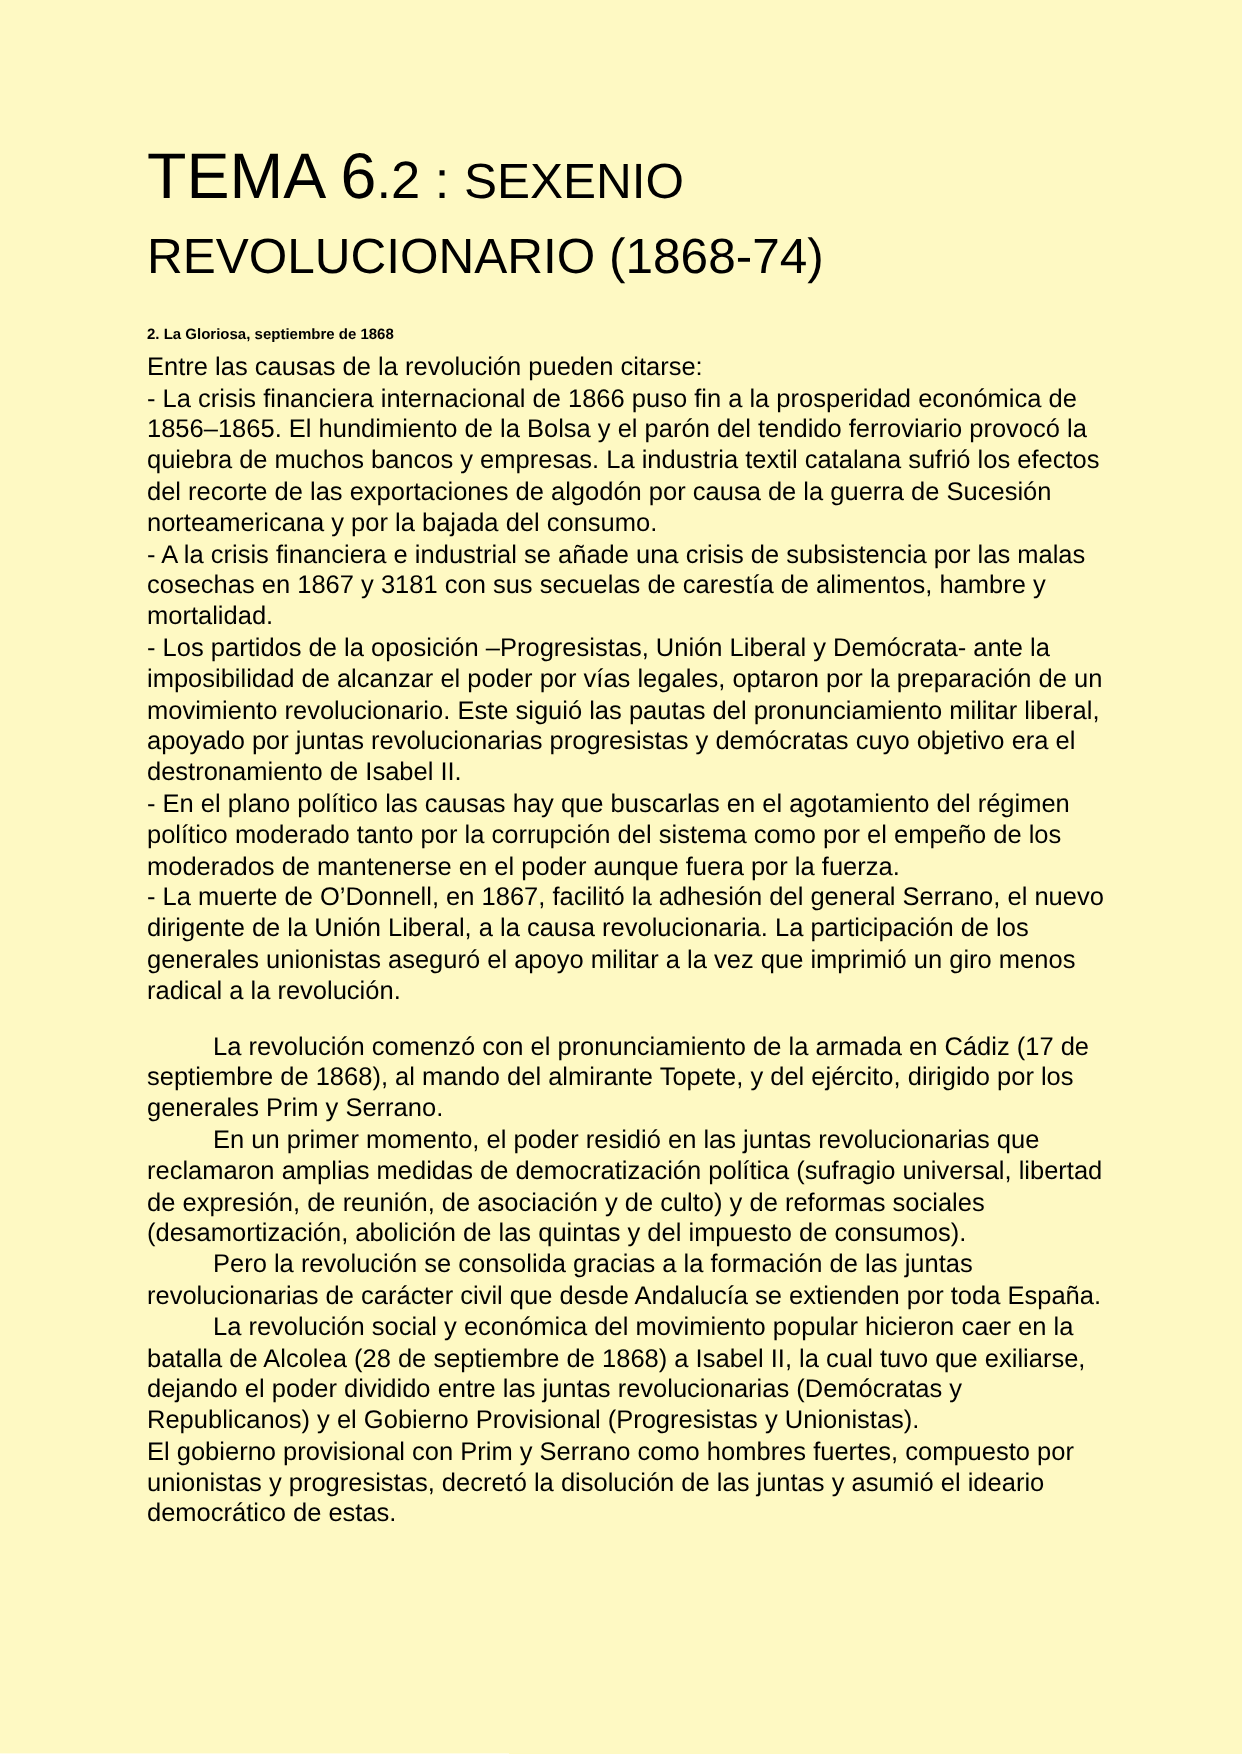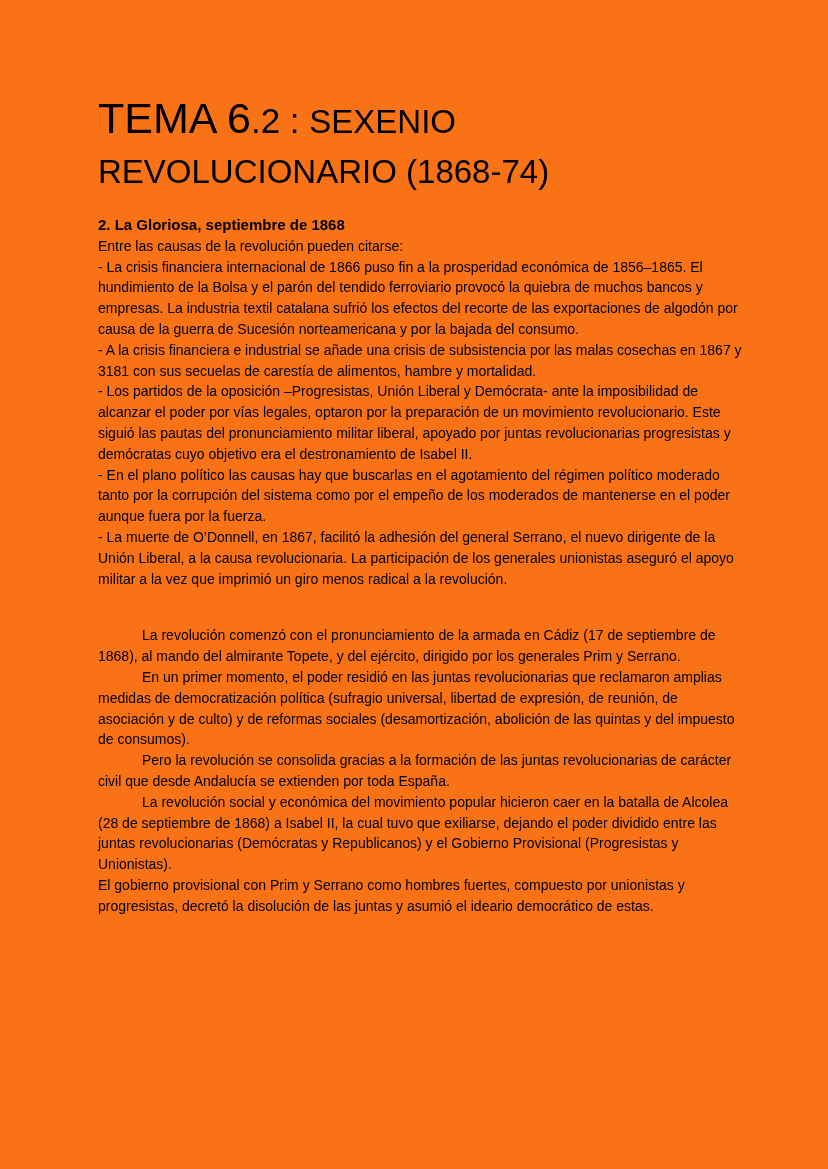--- a/index.html
+++ b/index.html
@@ -5,51 +5,51 @@
   html, body {
     margin: 0;
     padding: 0;
     background: #ffffff;
   }
   .page {
     position: relative;
     width: 828px;
     height: 1169px;
     box-sizing: border-box;
-    background: #f97316;
+    background: #fef9c3;
     color: #000000;
     padding: 94px 86px 40px 98px;
     font-family: "Liberation Sans", "DejaVu Sans", sans-serif;
     overflow: hidden;
   }
   .doc-title {
     margin: 0 0 18px 0;
     font-weight: 400;
     color: #000000;
     line-height: 49px;
     letter-spacing: 0px;
   }
   .doc-title .t-lg { font-size: 43px; }
   .doc-title .t-md { font-size: 35px; }
   .doc-title .t-sm { font-size: 33px; }
   .sec-heading {
-    font-size: 15px;
+    font-size: 10px;
     line-height: 20.8px;
     font-weight: 700;
     margin: 0;
     color: #000000;
   }
   .para {
-    font-size: 14px;
+    font-size: 17px;
     line-height: 20.8px;
     margin: 0;
     color: #000000;
   }
   .indent { text-indent: 44px; }
-  .gap-before { margin-top: 36px; }
+  .gap-before { margin-top: 16px; }
   .text-block { width: 646px; }
 </style>
 </head>
 <body>
 
 <div class="page">
 
   <h1 class="doc-title text-block"><span class="t-lg">TEMA 6</span><span class="t-md">.2 : </span><span class="t-sm">SEXENIO REVOLUCIONARIO (1868-74)</span></h1>
 
   <div class="text-block">

